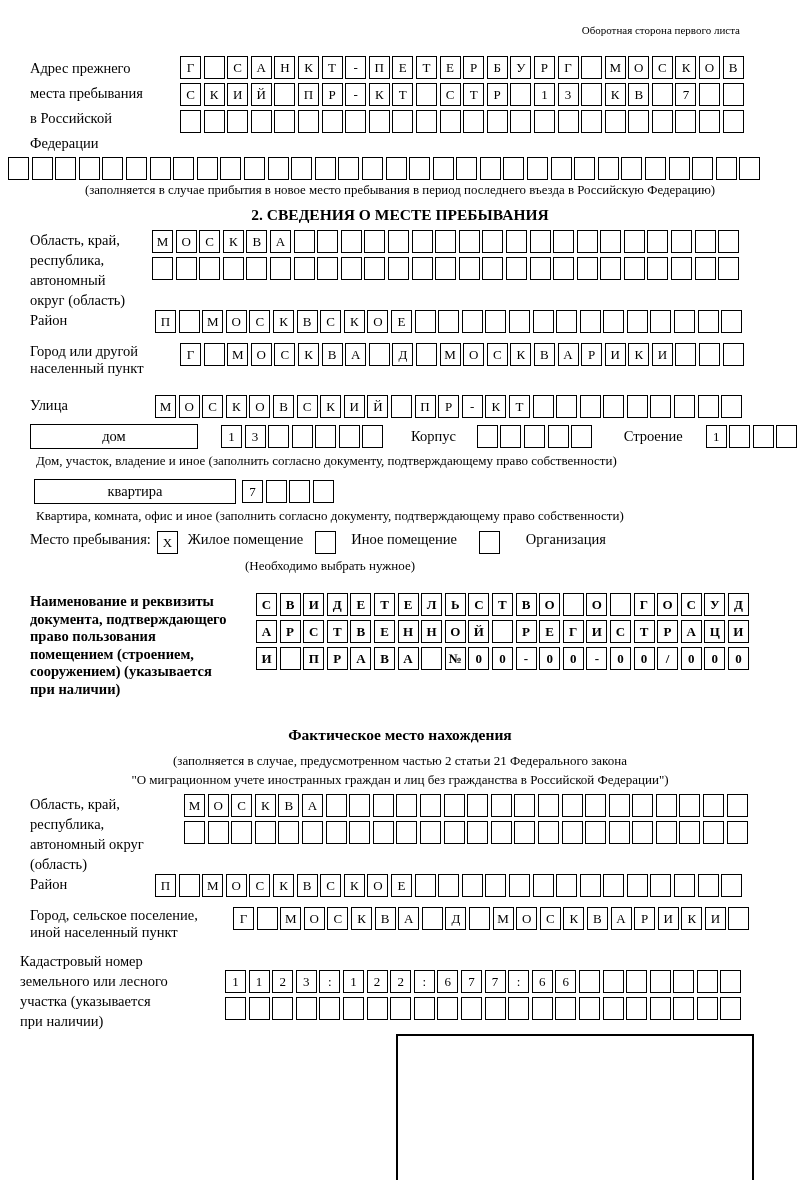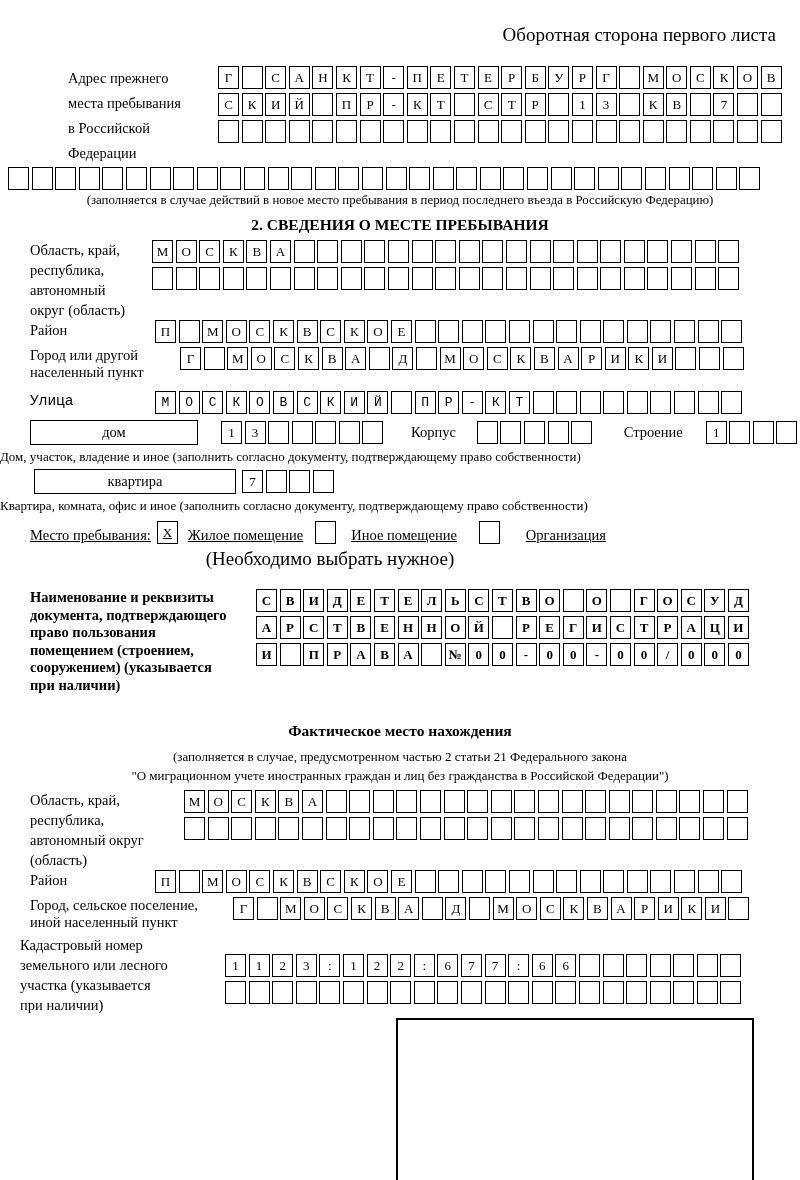--- a/index.html
+++ b/index.html
@@ -1,39 +1,39 @@
 <!DOCTYPE html>
 <html lang="ru"><head>
 <meta charset="utf-8">
 <style>
   html,body{margin:0;padding:0;background:#fff;}
   body{width:800px;height:1180px;color:#000;font-family:"Liberation Serif","DejaVu Serif",serif;position:relative;overflow:hidden;}
-  .hdr{text-align:right;padding:24px 24px 0 0;font-size:19px;}
+  .hdr{text-align:right;padding:24px 60px 0 0;font-size:11px;}
   .row{display:flex;align-items:flex-start;}
   .lab{font-size:14.5px;line-height:20px;white-space:pre-line;box-sizing:border-box;padding-left:30px;}
   .col .boxes{margin-bottom:4px;}
   .boxes{display:flex;flex-wrap:nowrap;}
   .cell{box-sizing:border-box;flex:0 0 21px;width:21px;height:23px;border:1.6px solid #000;margin-right:2.6px;
         display:flex;align-items:center;justify-content:center;font-size:13px;line-height:1;background:#fff;}
   .note{font-size:12.9px;text-align:center;margin-top:3px;}
-  .note-left{font-size:13px;text-align:left;margin-top:4px;}
+  .note-left{font-size:13px;text-align:left;padding-left:36px;margin-top:4px;}
   .sec-title{text-align:center;font-weight:bold;font-size:15.5px;margin-top:8px;}
   .fieldbox{box-sizing:border-box;height:25px;border:1.8px solid #000;display:flex;align-items:center;justify-content:center;font-size:14.5px;}
   .inline-lab{font-size:14.5px;line-height:25px;white-space:nowrap;}
   
   .w180{width:180px;} .w152{width:152px;} .w155{width:155px;} .w184{width:184px;} .w233{width:233px;} .w225{width:225px;padding-left:20px;} .w256{width:256px;}
-  .mt20{margin-top:20px;padding-left:38px;} .mt6{margin-top:6px;} .mt4{margin-top:4px;} .mt8{margin-top:19px;font-weight:bold;} .mt14{margin-top:28px;} .mt2{margin-top:10px;font-family:Liberation Mono, monospace;}
+  .mt20{margin-top:20px;} .mt6{margin-top:6px;} .mt4{margin-top:10px;} .mt8{margin-top:19px;font-weight:bold;} .mt14{margin-top:28px;} .mt2{margin-top:18px;}
   .fullrow{margin-left:8px;margin-top:1px;}
   .addr-lab{line-height:25px;}
   .house-row{margin-top:6px;align-items:center;justify-content:space-between;}
   .dom-box{width:168px;margin-left:30px;}
   .kv-box{width:202px;margin-left:34px;}
-  .stay{margin-top:7px;align-items:flex-end;font-size:14.5px;text-decoration:underline;}
+  .stay{margin-top:7px;align-items:flex-start;font-size:14.5px;}
   .stay .cell{margin-right:0;}
-  .stay-note{width:360px;margin-left:150px;text-align:center;font-size:19px;margin-top:4px;}
+  .stay-note{width:360px;margin-left:150px;text-align:center;font-size:13px;margin-top:4px;}
   .fact-note{font-size:13px;text-align:center;margin-top:2px;line-height:17px;}
   .cad-col{padding-top:19px;}
   .stamp{box-sizing:border-box;position:relative;margin:3px 0 0 396px;width:358px;height:176px;border:2px solid #000;background:#fff;}
   .stamp-cap{width:480px;margin-left:332px;text-align:center;font-size:13.5px;line-height:19px;white-space:pre-line;margin-top:6px;}
   .doc-lab{line-height:17.5px;}
 </style>
 </head>
 <body>
 
 <div class="hdr">Оборотная сторона первого листа</div>
@@ -151,21 +151,21 @@
     <span class="cell"></span>
     <span class="cell"></span>
     <span class="cell"></span>
     <span class="cell"></span>
     <span class="cell"></span>
     <span class="cell"></span>
     <span class="cell"></span>
     <span class="cell"></span>
     <span class="cell"></span>
   </div>
-<div class="note">(заполняется в случае действий в новое место пребывания в период последнего въезда в Российскую Федерацию)</div>
+<div class="note">(заполняется в случае прибытия в новое место пребывания в период последнего въезда в Российскую Федерацию)</div>
 
 <div class="sec-title">2. СВЕДЕНИЯ О МЕСТЕ ПРЕБЫВАНИЯ</div>
 
 <div class="row mt6">
   <div class="lab w152">Область, край,
 республика,
 автономный
 округ (область)</div>
   <div class="col">
     <div class="boxes">

